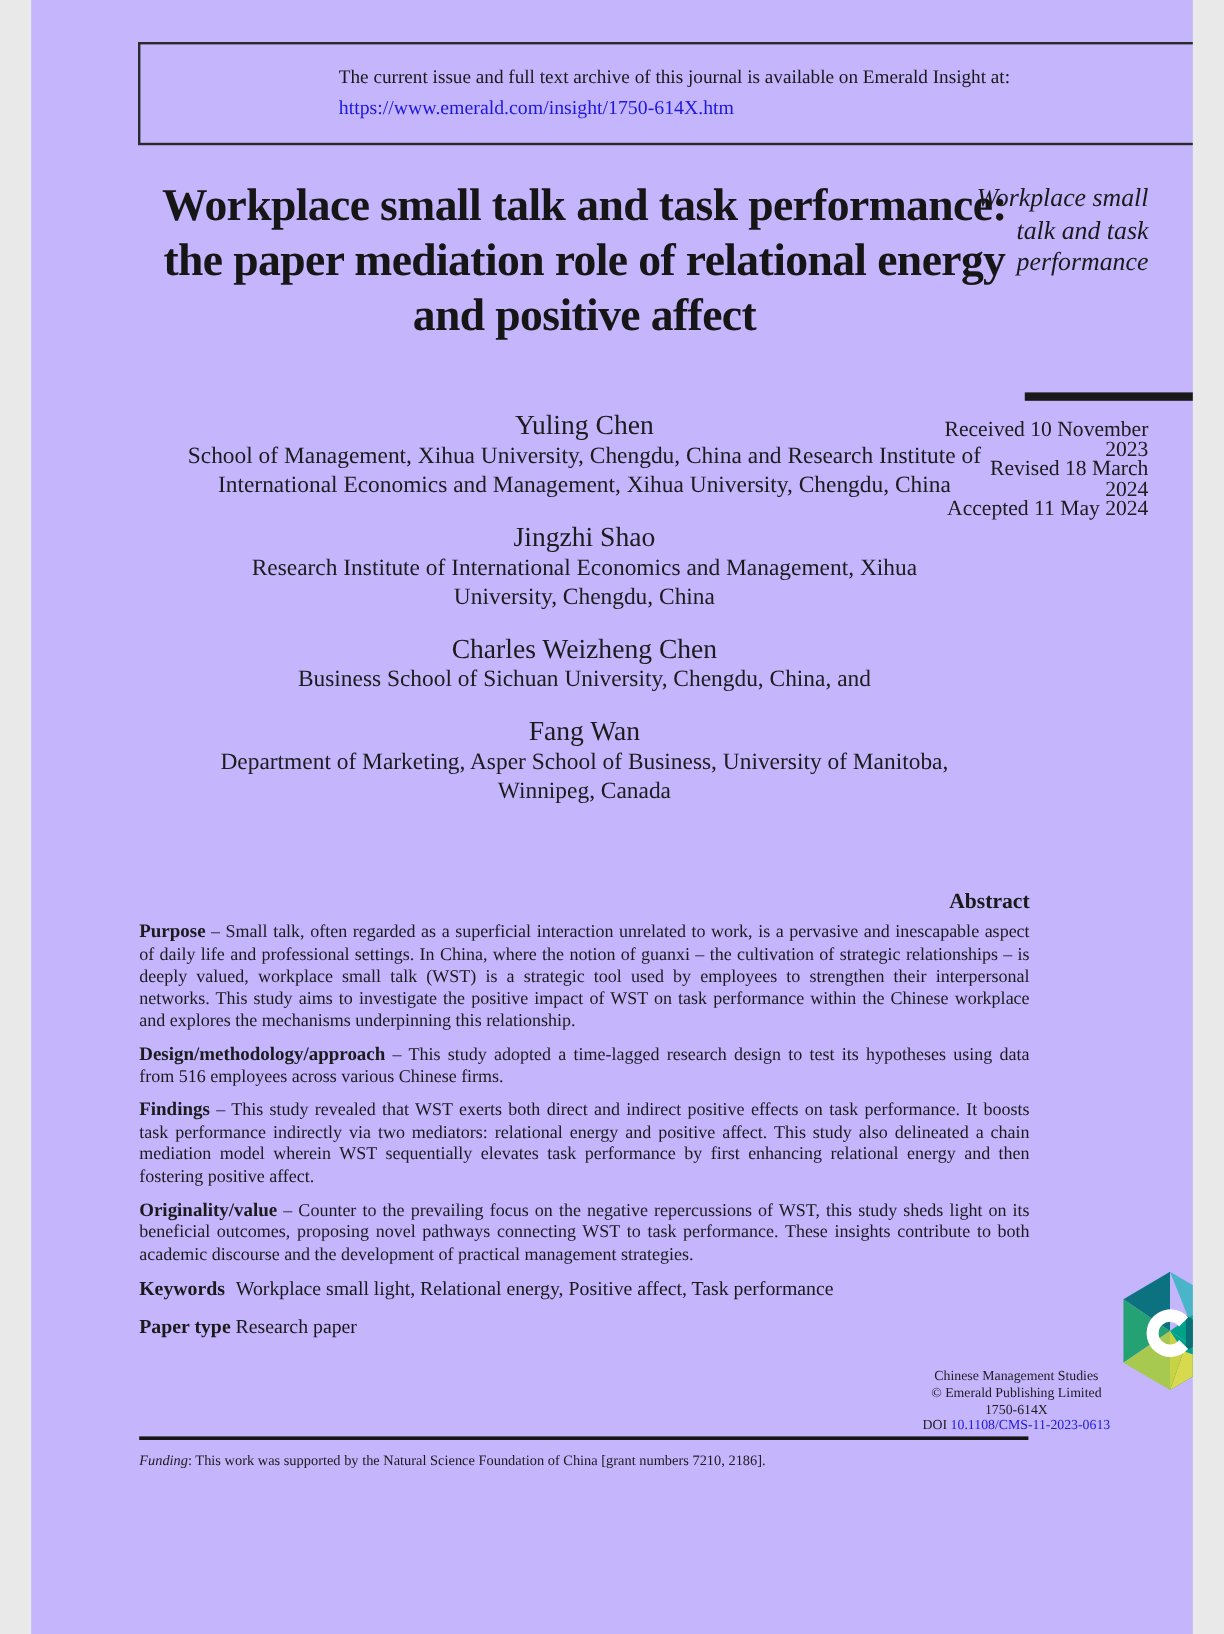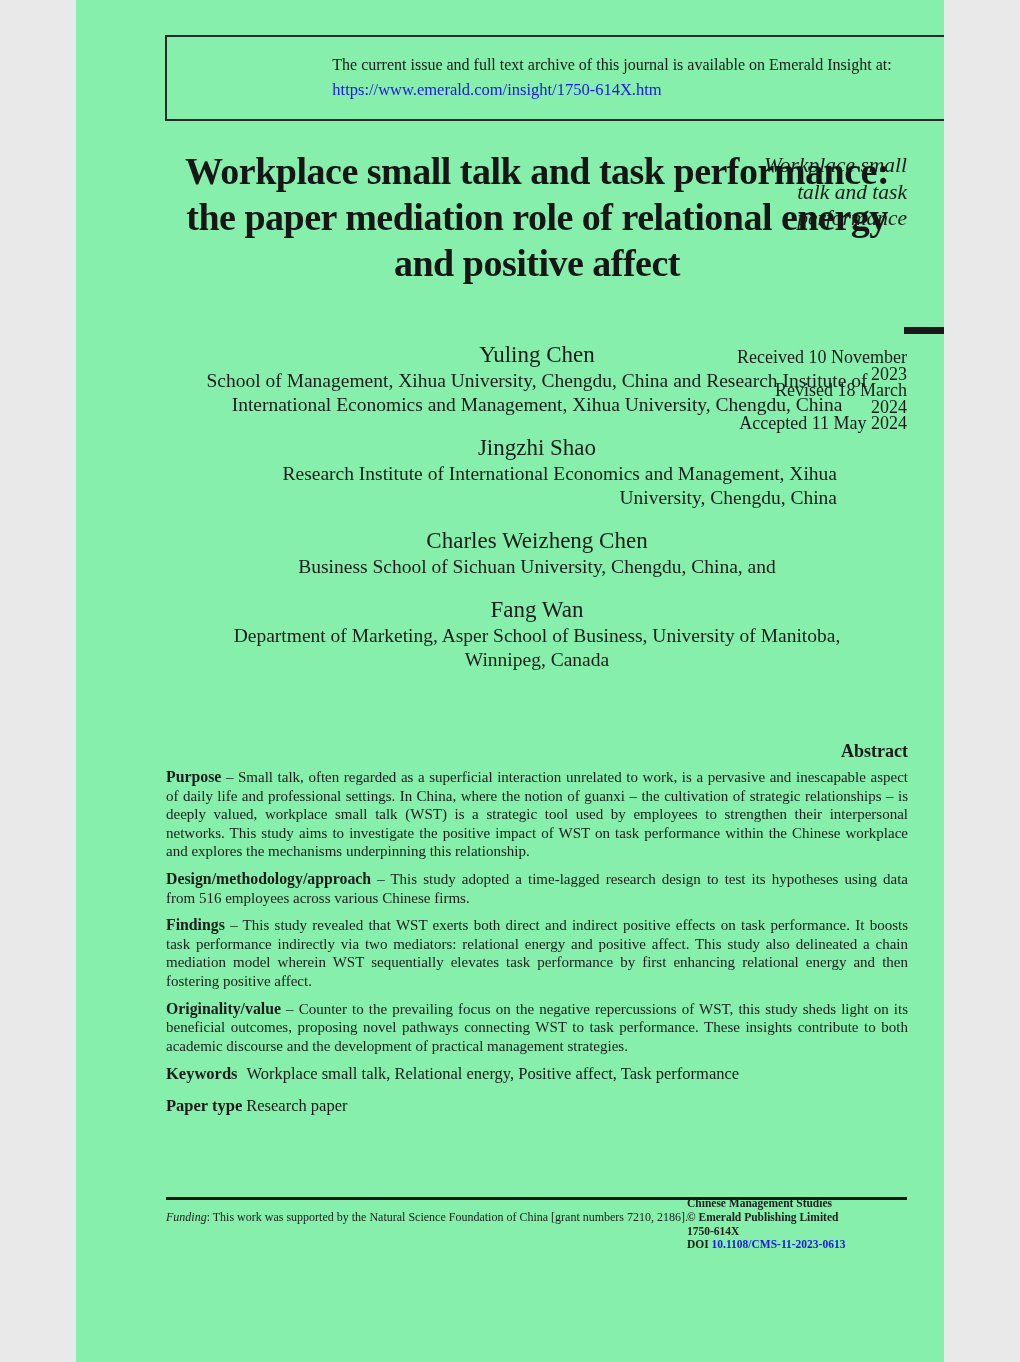--- a/index.html
+++ b/index.html
@@ -1,21 +1,21 @@
 <!DOCTYPE html>
 <html><head>
 <meta charset="utf-8">
 <style>
   * { margin:0; padding:0; box-sizing:border-box; }
   html,body { background:#e9e9e9; }
   .page {
     position:relative;
-    width:868px; height:1362px;
+    width:968px; height:1362px;
     margin:0 auto;
-    background:#86efac;
+    background:#c4b5fd;
     font-family:"Liberation Serif", serif;
     color:#1a1a1a;
     overflow:hidden;
   }
   
   .archive-box {
     position:absolute; left:89px; top:35px;
     width:894px; height:86px;
     border:2.5px solid #2a2a2a;
     display:flex; align-items:center; justify-content:center;
@@ -65,22 +65,22 @@
   .pt-gap { display:inline-block; width:4px; }
   
   .footnote-rule { position:absolute; left:90px; top:1197px; width:741px; height:2.5px; background:#161616; }
   .funding {
     position:absolute; left:90px; top:1206px; width:745px;
     font-size:12px; line-height:22.5px; color:#1b1b1b;
   }
   .funding-label { font-style:italic; }
   
   .colophon {
-    position:absolute; top:1197px; right:37px; width:220px;
-    text-align:left; font-size:11.5px; line-height:13.8px; color:#1c1c1c;font-weight:bold;
+    position:absolute; top:1141px; right:37px; width:220px;
+    text-align:center; font-size:11.5px; line-height:13.8px; color:#1c1c1c;
   }
   .doi-link { color:#1d18dc; text-decoration:none; }
   
   .logo { position:absolute; left:901px; top:1058px; width:96px; height:106px; }
 </style>
 </head>
 <body>
 
 <div class="page">
 
@@ -93,21 +93,21 @@
 
   <h1 class="title">Workplace small talk and task performance: the paper mediation role of relational energy and positive affect</h1>
 
   <div class="authors">
     <div class="author-group">
       <div class="author-name">Yuling Chen</div>
       <div class="author-affil">School of Management, Xihua University, Chengdu, China and Research Institute of International Economics and Management, Xihua University, Chengdu, China</div>
     </div>
     <div class="author-group">
       <div class="author-name">Jingzhi Shao</div>
-      <div class="author-affil" style="max-width:600px;margin:0 auto;text-align:right;">Research Institute of International Economics and Management, Xihua University, Chengdu, China</div>
+      <div class="author-affil" style="max-width:600px;margin:0 auto;">Research Institute of International Economics and Management, Xihua University, Chengdu, China</div>
     </div>
     <div class="author-group">
       <div class="author-name">Charles Weizheng Chen</div>
       <div class="author-affil">Business School of Sichuan University, Chengdu, China, and</div>
     </div>
     <div class="author-group">
       <div class="author-name">Fang Wan</div>
       <div class="author-affil" style="max-width:680px;margin:0 auto;">Department of Marketing, Asper School of Business, University of Manitoba, Winnipeg, Canada</div>
     </div>
   </div>
@@ -137,21 +137,21 @@
       <span class="lead">Findings</span>
       <span>– This study revealed that WST exerts both direct and indirect positive effects on task performance. It boosts task performance indirectly via two mediators: relational energy and positive affect. This study also delineated a chain mediation model wherein WST sequentially elevates task performance by first enhancing relational energy and then fostering positive affect.</span>
     </p>
 
     <p class="abs-para">
       <span class="lead">Originality/value</span>
       <span>– Counter to the prevailing focus on the negative repercussions of WST, this study sheds light on its beneficial outcomes, proposing novel pathways connecting WST to task performance. These insights contribute to both academic discourse and the development of practical management strategies.</span>
     </p>
 
     <p class="kw-line">
-      <span class="kw-label">Keywords</span><span class="kw-gap"></span><span>Workplace small talk, Relational energy, Positive affect, Task performance</span>
+      <span class="kw-label">Keywords</span><span class="kw-gap"></span><span>Workplace small light, Relational energy, Positive affect, Task performance</span>
     </p>
 
     <p class="kw-line">
       <span class="kw-label">Paper type</span><span class="pt-gap"></span><span>Research paper</span>
     </p>
   </div>
 
   <svg class="logo" viewBox="0 0 100 112" aria-hidden="true">
     <polygon points="50,2 9,26 50,54" fill="#0d7280"></polygon>
     <polygon points="50,2 91,26 66,42" fill="#4ab4c8"></polygon>

